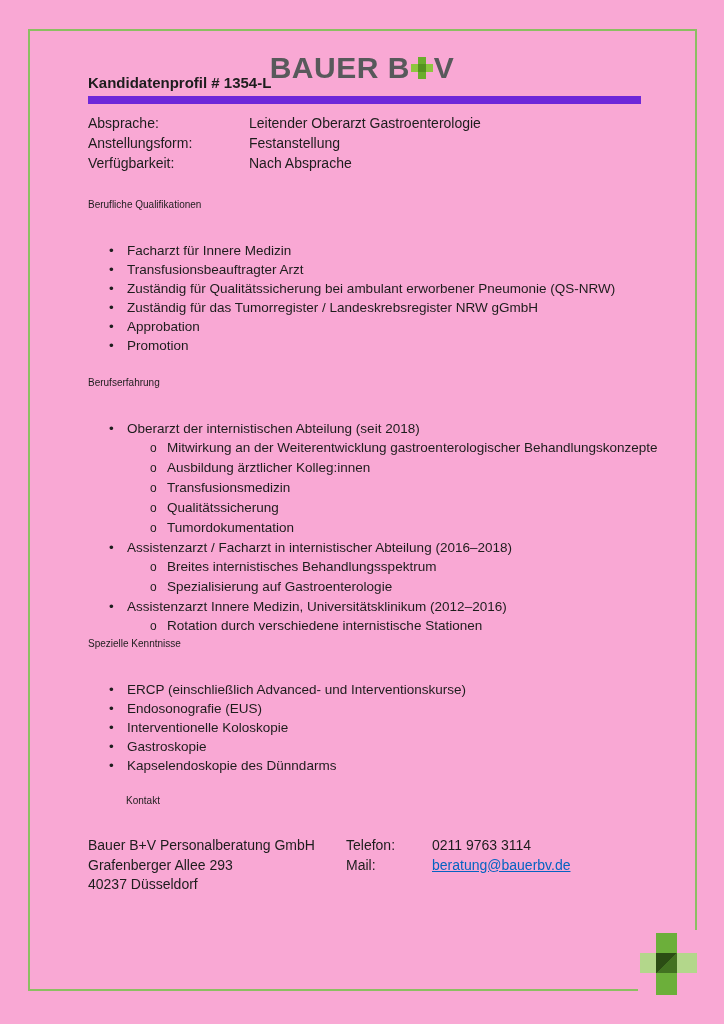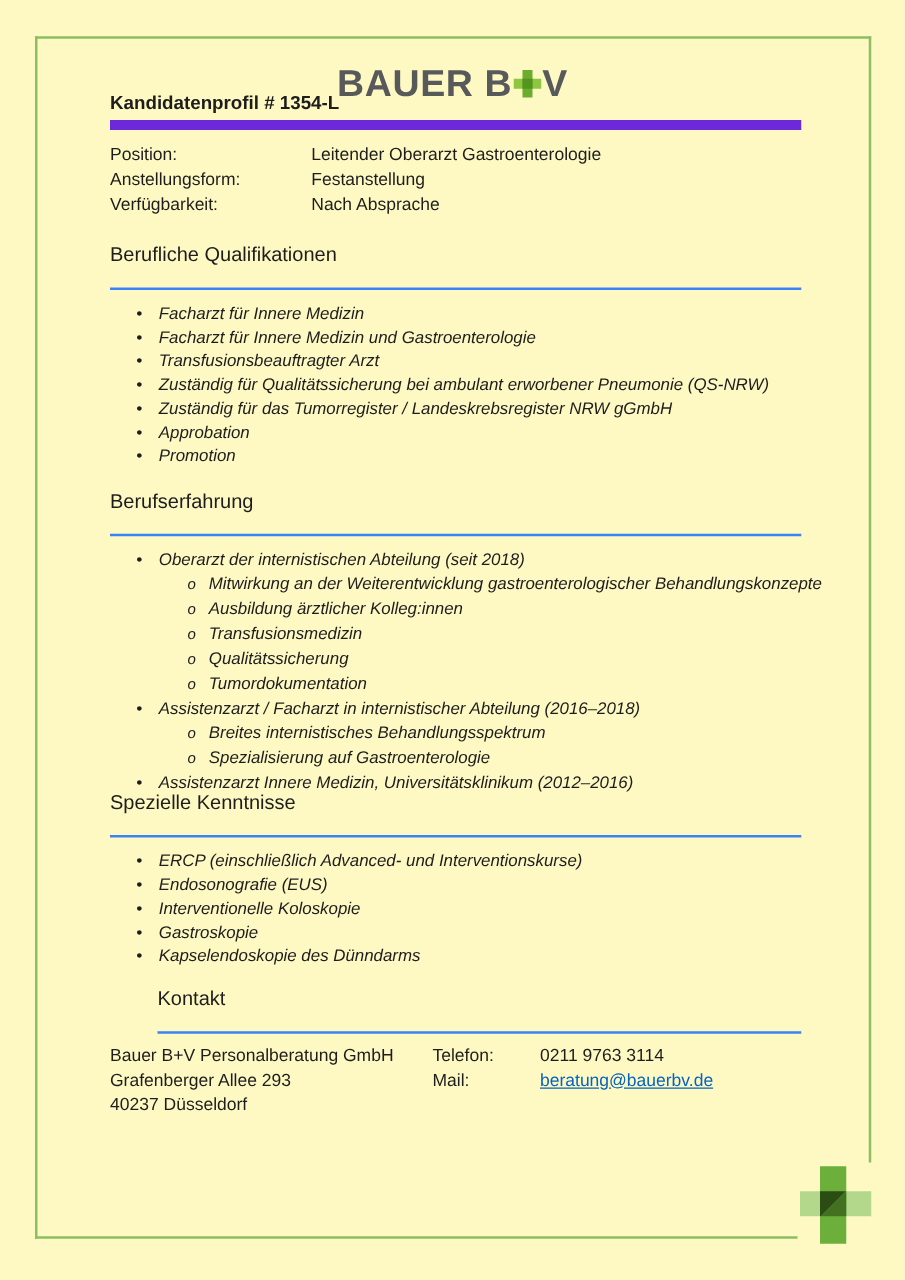--- a/index.html
+++ b/index.html
@@ -1,17 +1,17 @@
 <!DOCTYPE html>
 <html style="--green-border: #8CBE62; --logo-gray: #58595B; --logo-plus-light: #8DC63F; --logo-plus-dark: #6BAD2C; --logo-plus-center: #55921F; --cross-light: #B3D78B; --cross-dark: #6CAF3A; --link-blue: #0563C1;"><head>
 <meta charset="utf-8">
 <style>
   html,body { margin:0; padding:0; background:#ffffff; }
   .page {
-    position:relative; width:724px; height:1024px; background:#fef9c3;
+    position:relative; width:724px; height:1024px; background:#f9a8d4;
     font-family:"Liberation Sans", sans-serif; color:#1d1d1d; overflow:hidden;
   }
   
   .frame-line { position:absolute; background:var(--green-border,#8CBE62); }
   .frame-top    { left:28px; top:29px;  width:669px; height:2px; }
   .frame-left   { left:28px; top:29px;  width:2px;   height:962px; }
   .frame-right  { left:695px; top:29px; width:2px;   height:901px; }
   .frame-bottom { left:28px; top:989px; width:610px; height:2px; }
 
   
@@ -31,30 +31,30 @@
   .doc-title {
     margin-top:75px; font-size:15px; font-weight:bold; line-height:16px;
     padding-bottom:5px; border-bottom:8px solid #6d28d9;
   }
 
   .details { margin-top:9px; font-size:14px; }
   .detail-row { display:flex; line-height:20px; }
   .detail-label { width:161px; flex:0 0 161px; }
 
   .section-heading {
-    font-size:16px; line-height:16px; padding-bottom:17px;
-    border-bottom:2px solid #3b82f6;
+    font-size:10px; line-height:16px; padding-bottom:17px;
+    border-bottom:2px solid #f9a8d4;
   }
   .mt-qual    { margin-top:24px; }
   .mt-exp     { margin-top:20px; }
   .mt-skills  { }
   .mt-kontakt { margin-top:18px;margin-left:38px; }
 
   .blist { margin:9px 0 0 0; font-size:13.5px; }
-  .li1, .li2 { line-height:19px; white-space:nowrap;font-style:italic; }
+  .li1, .li2 { line-height:19px; white-space:nowrap; }
   .li1 .marker { display:inline-block; width:18px; margin-left:21px; }
   .li2 .marker { display:inline-block; width:17px; margin-left:62px; font-size:12px; }
 
   .contact { margin-top:8px; font-size:14px; }
   .contact-row { display:flex; line-height:19.5px; }
   .c-left  { width:258px; flex:0 0 258px; }
   .c-label { width:86px;  flex:0 0 86px; }
   .mail-link { color:var(--link-blue,#0563C1); text-decoration:underline; cursor:pointer; }
 
   
@@ -75,38 +75,37 @@
   <div class="frame-line frame-bottom"></div>
 
   <div class="logo"><span>BAUER B</span><span class="logo-plus"><span class="lp-h"></span><span class="lp-v"></span><span class="lp-c"></span></span><span>V</span></div>
 
   <div class="content">
 
     <div class="doc-title">Kandidatenprofil # 1354-L</div>
 
     <div class="details">
       <div class="detail-row">
-        <span class="detail-label">Position:</span>
+        <span class="detail-label">Absprache:</span>
         <span class="detail-value">Leitender Oberarzt Gastroenterologie</span>
       </div>
       <div class="detail-row">
         <span class="detail-label">Anstellungsform:</span>
         <span class="detail-value">Festanstellung</span>
       </div>
       <div class="detail-row">
         <span class="detail-label">Verfügbarkeit:</span>
         <span class="detail-value">Nach Absprache</span>
       </div>
     </div>
 
     <div>
       <div class="section-heading mt-qual">Berufliche Qualifikationen</div>
       <div class="blist">
           <div class="li1"><span class="marker">•</span><span>Facharzt für Innere Medizin</span></div>
-          <div class="li1"><span class="marker">•</span><span>Facharzt für Innere Medizin und Gastroenterologie</span></div>
           <div class="li1"><span class="marker">•</span><span>Transfusionsbeauftragter Arzt</span></div>
           <div class="li1"><span class="marker">•</span><span>Zuständig für Qualitätssicherung bei ambulant erworbener Pneumonie (QS-NRW)</span></div>
           <div class="li1"><span class="marker">•</span><span>Zuständig für das Tumorregister / Landeskrebsregister NRW gGmbH</span></div>
           <div class="li1"><span class="marker">•</span><span>Approbation</span></div>
           <div class="li1"><span class="marker">•</span><span>Promotion</span></div>
         </div>
     </div>
 
     <div>
       <div class="section-heading mt-exp">Berufserfahrung</div>
@@ -114,20 +113,21 @@
           <div class="li1"><span class="marker">•</span><span>Oberarzt der internistischen Abteilung (seit 2018)</span></div>
           <div class="li2"><span class="marker">o</span><span>Mitwirkung an der Weiterentwicklung gastroenterologischer Behandlungskonzepte</span></div>
           <div class="li2"><span class="marker">o</span><span>Ausbildung ärztlicher Kolleg:innen</span></div>
           <div class="li2"><span class="marker">o</span><span>Transfusionsmedizin</span></div>
           <div class="li2"><span class="marker">o</span><span>Qualitätssicherung</span></div>
           <div class="li2"><span class="marker">o</span><span>Tumordokumentation</span></div>
           <div class="li1"><span class="marker">•</span><span>Assistenzarzt / Facharzt in internistischer Abteilung (2016–2018)</span></div>
           <div class="li2"><span class="marker">o</span><span>Breites internistisches Behandlungsspektrum</span></div>
           <div class="li2"><span class="marker">o</span><span>Spezialisierung auf Gastroenterologie</span></div>
           <div class="li1"><span class="marker">•</span><span>Assistenzarzt Innere Medizin, Universitätsklinikum (2012–2016)</span></div>
+          <div class="li2"><span class="marker">o</span><span>Rotation durch verschiedene internistische Stationen</span></div>
         </div>
     </div>
 
     <div>
       <div class="section-heading mt-skills">Spezielle Kenntnisse</div>
       <div class="blist">
           <div class="li1"><span class="marker">•</span><span>ERCP (einschließlich Advanced- und Interventionskurse)</span></div>
           <div class="li1"><span class="marker">•</span><span>Endosonografie (EUS)</span></div>
           <div class="li1"><span class="marker">•</span><span>Interventionelle Koloskopie</span></div>
           <div class="li1"><span class="marker">•</span><span>Gastroskopie</span></div>

